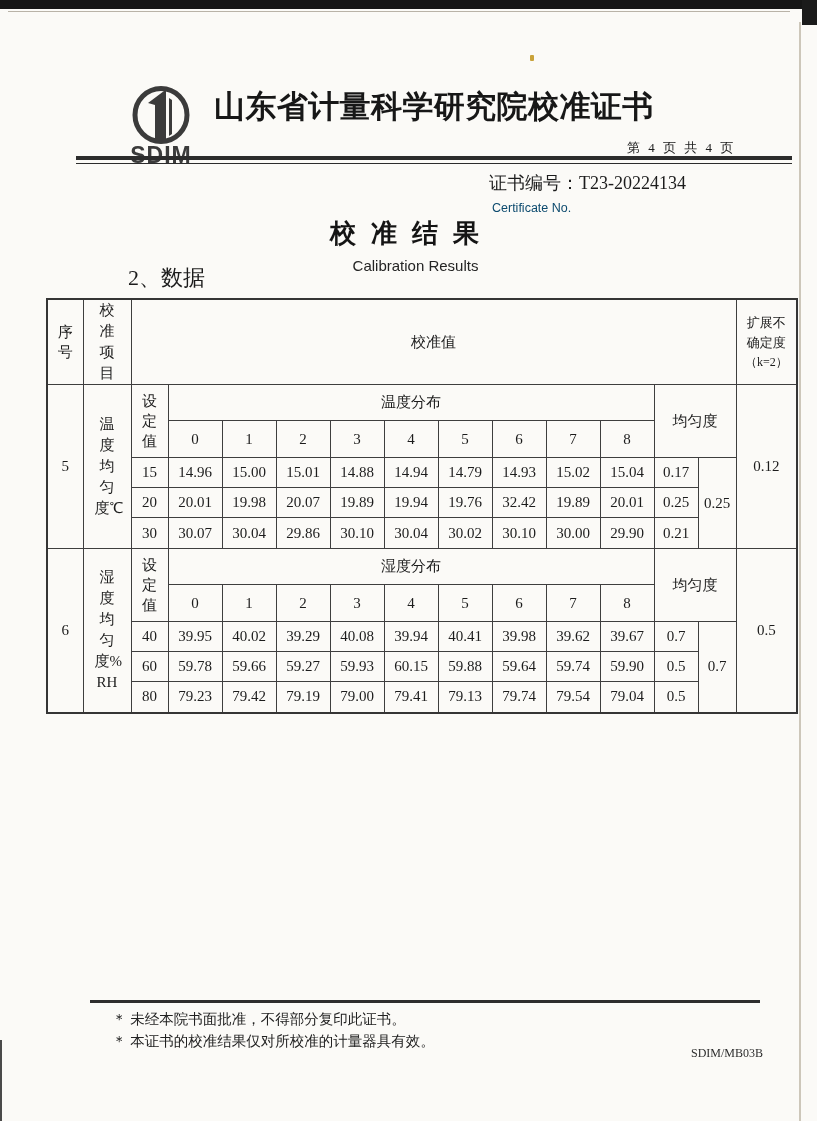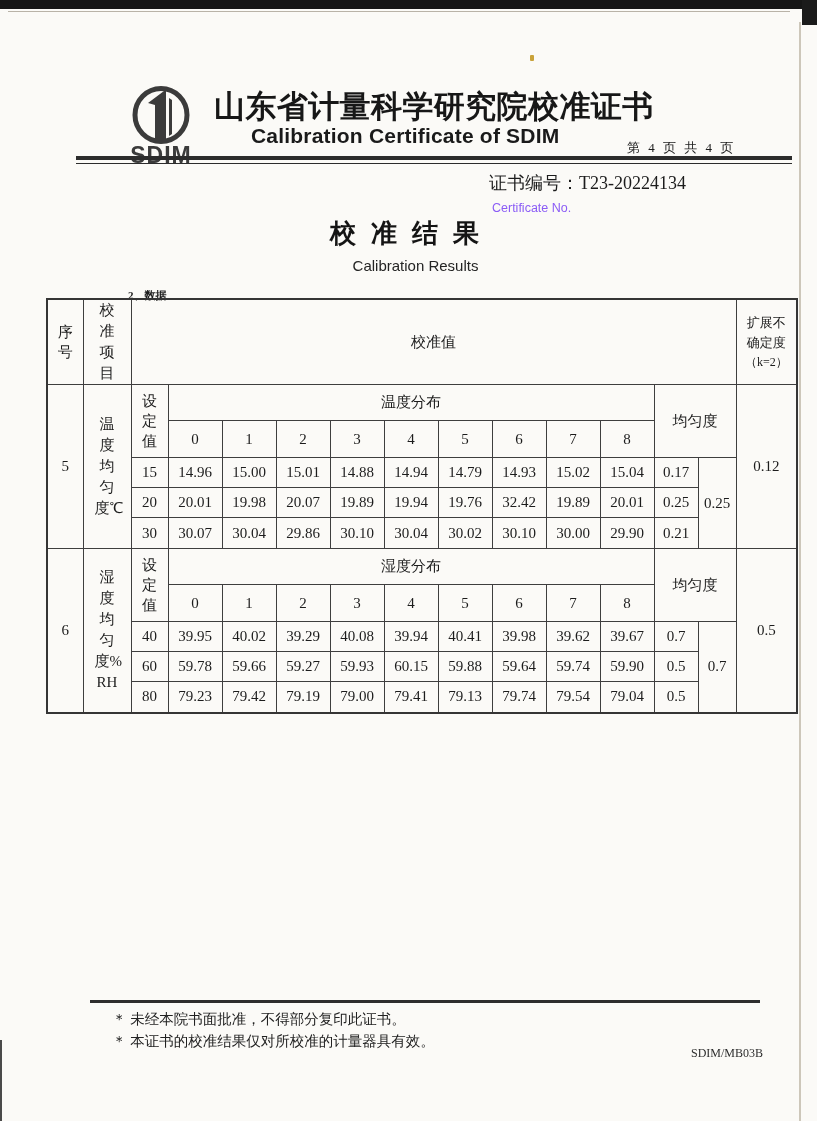--- a/index.html
+++ b/index.html
@@ -17,25 +17,25 @@
   .scan-speck { position:absolute; top:55px; left:530px; width:4px; height:6px; background:#c9a23a; border-radius:1px; }
 
   
   .logo { position:absolute; left:116px; top:84px; }
   .title-cn { position:absolute; left:214px; top:86px; font-size:31px; font-weight:bold; letter-spacing:0.4px; color:#171717; white-space:nowrap; }
   .title-en { position:absolute; left:251px; top:124px; font-family:"Liberation Sans", sans-serif; font-size:21px; font-weight:bold; letter-spacing:0.2px; color:#1a1a1a; white-space:nowrap; }
   .page-info { position:absolute; left:627px; top:139px; font-size:13px; letter-spacing:2.5px; white-space:nowrap; }
   .rule-double { position:absolute; left:76px; top:156px; width:716px; height:3px; border-top:4px solid #2c2c2c; border-bottom:1px solid #2c2c2c; }
 
   .cert-no { position:absolute; left:489px; top:171px; font-size:18px; white-space:nowrap;text-align:center; }
-  .cert-no-en { position:absolute; left:492px; top:201px; font-family:"Liberation Sans", sans-serif; font-size:12.5px; color:#8b5cf6; white-space:nowrap; }
+  .cert-no-en { position:absolute; left:492px; top:201px; font-family:"Liberation Sans", sans-serif; font-size:12.5px; color:#0c4a6e; white-space:nowrap; }
 
   .result-title { position:absolute; left:330px; top:216px; font-size:26px; font-weight:bold; letter-spacing:15px; white-space:nowrap; color:#141414; }
   .result-sub { position:absolute; left:0; top:257px; width:817px; text-align:center; padding-left:14px; box-sizing:border-box; font-family:"Liberation Sans", sans-serif; font-size:15px; color:#242424; }
-  .data-heading { position:absolute; left:128px; top:288px; font-size:11px;font-weight:bold; }
+  .data-heading { position:absolute; left:128px; top:263px; font-size:22px; }
 
   
   .cal-table { position:absolute; left:46px; top:298px; border-collapse:collapse; table-layout:fixed; width:750px; font-size:15px; }
   .cal-table td { border:1px solid #3e3e3e; text-align:center; vertical-align:middle; padding:0; overflow:hidden; }
   .cal-table { border:2px solid #353535; }
   .h72{height:72px} .h36{height:36px} .h37{height:37px} .h30{height:30px} .h31{height:31px}
   td.vcell { word-break:break-all; line-height:1.35; }
   td.seq-col { padding:0 9px; }
   td.item-col { padding:0 11px; line-height:1.4; }
   td.set-col { padding:4px 9px; }
@@ -65,21 +65,20 @@
 
   <div class="logo">
     <svg width="90" height="84" viewBox="0 0 90 84">
       <ellipse cx="45" cy="31" rx="26" ry="26.5" fill="none" stroke="#3b3b3b" stroke-width="5"></ellipse>
       <path d="M48 7 L32 19 L39 21 L39 59 L50 59 L50 7 Z" fill="#3b3b3b"></path>
       <path d="M53 14 L53 52 L56 50 L56 16 Z" fill="#3b3b3b"></path>
       <text x="45" y="79" text-anchor="middle" font-family="Liberation Sans, sans-serif" font-size="23" font-weight="bold" letter-spacing="1" fill="#3b3b3b">SDIM</text>
     </svg>
   </div>
   <div class="title-cn">山东省计量科学研究院校准证书</div>
-  <div class="title-en">Calibration Certificate of SDIM</div>
   <div class="page-info">第 4 页 共 4 页</div>
   <div class="rule-double"></div>
 
   <div class="cert-no"><span>证书编号：</span><span>T23-20224134</span></div>
   <div class="cert-no-en">Certificate No.</div>
 
   <div class="result-title">校准结果</div>
   <div class="result-sub">Calibration Results</div>
   <div class="data-heading">2、数据</div>
 

